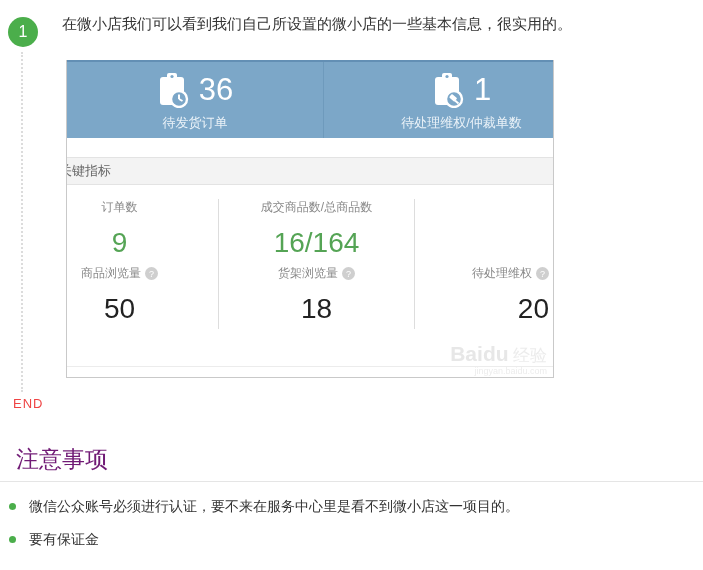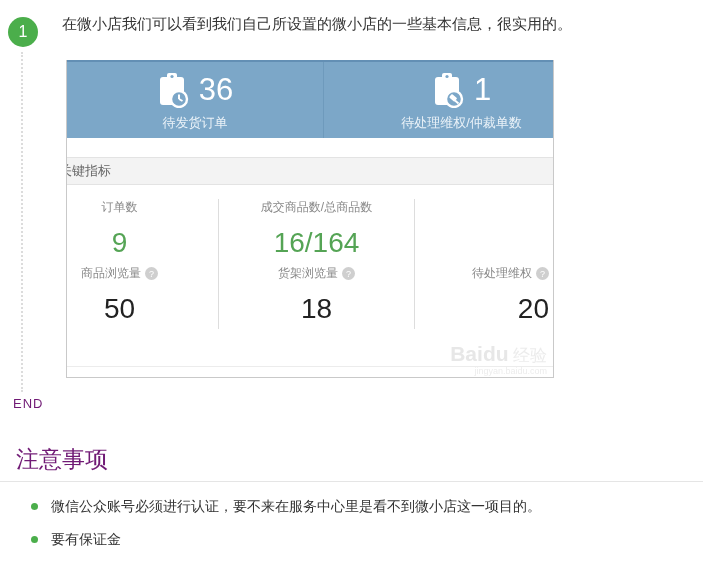--- a/index.html
+++ b/index.html
@@ -6,21 +6,21 @@
   html,body { width:703px; height:570px; background:#ffffff; overflow:hidden;
     font-family:"Liberation Sans","DejaVu Sans",sans-serif; }
   .page { position:relative; width:703px; height:570px; }
 
   
   .step-circle { position:absolute; left:8px; top:17px; width:30px; height:30px;
     border-radius:50%; background:#4bae4b; color:#fff; font-size:16px;
     display:flex; align-items:center; justify-content:center; }
   .step-line { position:absolute; left:21px; top:52px; height:340px; width:0;
     border-left:2px dotted #dcdcdc; }
-  .end-label { position:absolute; left:13px; top:396px; color:#701a75;
+  .end-label { position:absolute; left:13px; top:396px; color:#ef4444;
     font-size:13px; letter-spacing:1px; }
 
   .step-text { position:absolute; left:62px; top:14px; width:600px;
     font-size:15px; color:#333; line-height:20px; }
 
   
   .panel { position:absolute; left:66px; top:60px; width:488px; height:318px;
     border:1px solid #c9c9c9; border-top:none; background:#fff; overflow:hidden;
     display:flex; flex-direction:column; }
 
@@ -65,21 +65,21 @@
     line-height:1; }
   .wm-brand { font-size:21px; font-weight:bold; color:#e7e7e7;margin-top:8px; }
   .wm-suffix { font-size:17px; color:#ececec; }
   .wm-url { font-size:9px; color:#ececec; margin-top:3px; }
 
   
   .notes-heading { position:absolute; left:16px; top:444px; font-size:23px;
     color:#701a75; font-weight:400; }
   .notes-divider { position:absolute; left:0; top:481px; width:703px;
     border-top:1px solid #e5e5e5; }
-  .note-item { position:absolute; left:0; display:flex; align-items:flex-start;padding-left:22px; }
+  .note-item { position:absolute; left:0; display:flex; align-items:flex-start; }
   .note-item.n1 { top:496px; }
   .note-item.n2 { top:529px; }
   .note-dot { width:7px; height:7px; border-radius:50%; background:#4bae4b;
     margin:7px 13px 0 9px; flex:0 0 auto; }
   .note-text { font-size:14px; color:#333; line-height:20px; }
 
   .icon-svg { display:block; }
 </style>
 </head>
 <body>

